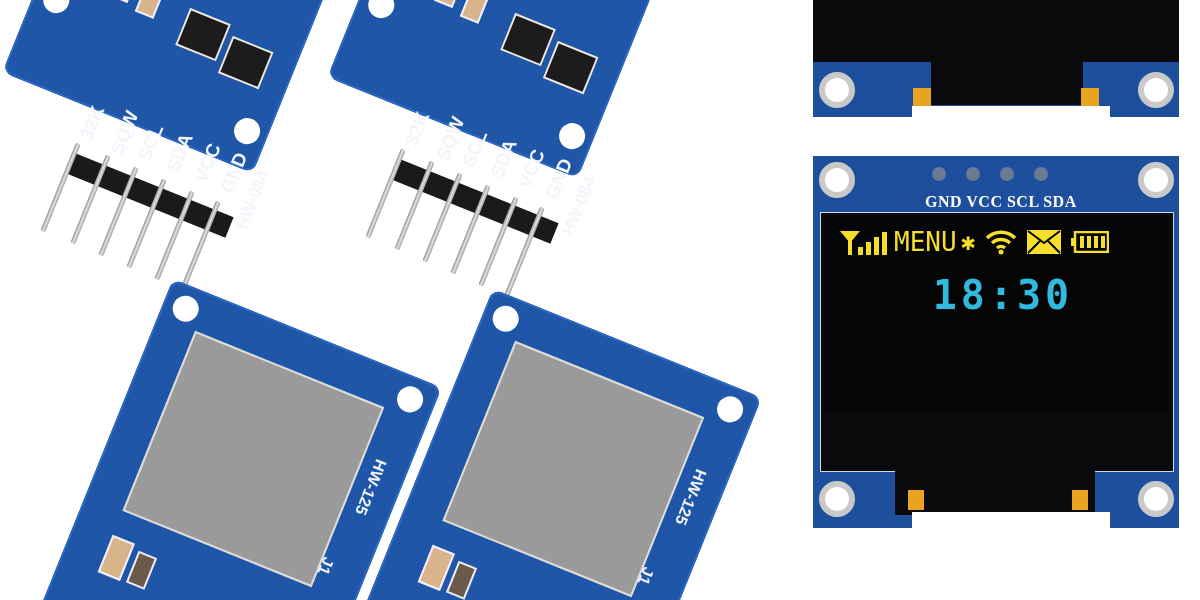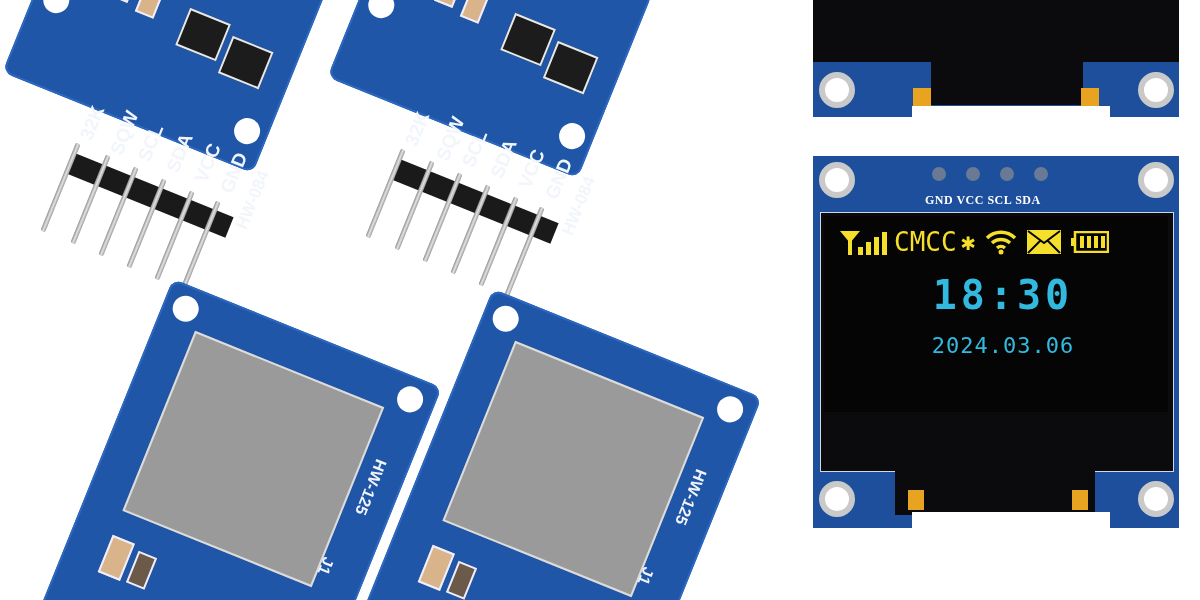--- a/index.html
+++ b/index.html
@@ -20,21 +20,21 @@
   .oled-board { position:absolute; background:#1d4f9c; }
   .oled-glass { position:absolute; background:#0b0b0d; }
   .oled-screen { position:absolute; background:#050505; }
   .yellow { color:#f6df2a; }
   .cyan { color:#32b9df; }
   .flex-tab { position:absolute; background:#e8a321; }
   .status-row { position:absolute; left:838px; top:227px; display:flex; align-items:center; gap:10px; font-family:"DejaVu Sans Mono", monospace; font-size:26px; }
   .clock { position:absolute; left:838px; top:272px; width:330px; text-align:center; font-family:"DejaVu Sans Mono", monospace; font-size:40px; font-weight:bold; letter-spacing:4px; }
   .date { position:absolute; left:838px; top:333px; width:330px; text-align:center; font-family:"DejaVu Sans Mono", monospace; font-size:22px; letter-spacing:1px; }
   .bottom-row { position:absolute; left:838px; top:368px; width:322px; display:flex; justify-content:space-between; font-family:"DejaVu Sans Mono", monospace; font-size:28px; }
-  .pinlabels { position:absolute; left:925px; top:193px; font-family:"Liberation Serif", serif; font-size:12px; color:#fff; font-weight:bold; letter-spacing:.5px; }
+  .pinlabels { position:absolute; left:925px; top:193px; font-family:"Liberation Serif", serif; font-size:16px; color:#fff; font-weight:bold; letter-spacing:.5px; }
 </style>
 </head>
 <body>
 
 <div class="scene">
 
   <div class="pcb rtc" style="left:30px;top:-70px;">
     <div class="hole" style="left:10px;top:100px;"></div>
     <div class="hole" style="left:236px;top:150px;"></div>
     <div class="smd" style="left:70px;top:55px;width:16px;height:30px;"></div>
@@ -134,21 +134,21 @@
 
   <div class="status-row yellow">
     <svg width="50" height="26" viewBox="0 0 50 26">
       <path d="M2 2 L22 2 L12 14 Z" fill="#f6df2a"></path>
         <rect x="10" y="10" width="4" height="16" fill="#f6df2a"></rect>
       <rect x="20" y="18" width="5" height="8" fill="#f6df2a"></rect>
         <rect x="28" y="13" width="5" height="13" fill="#f6df2a"></rect>
       <rect x="36" y="8" width="5" height="18" fill="#f6df2a"></rect>
         <rect x="44" y="3" width="5" height="23" fill="#f6df2a"></rect>
     </svg>
-    <span style="margin-left:-4px;">CMCC</span>
+    <span style="margin-left:-4px;">MENU</span>
     <span style="font-size:24px;margin-left:-6px;">✱</span>
     <svg width="32" height="26" viewBox="0 0 32 26">
       <path d="M2 9 A20 20 0 0 1 30 9" stroke="#f6df2a" stroke-width="3.5" fill="none"></path>
       <path d="M7 14 A13 13 0 0 1 25 14" stroke="#f6df2a" stroke-width="3.5" fill="none"></path>
       <path d="M12 19 A6 6 0 0 1 20 19" stroke="#f6df2a" stroke-width="3.5" fill="none"></path>
       <circle cx="16" cy="23" r="2.5" fill="#f6df2a"></circle>
     </svg>
     <svg width="34" height="24" viewBox="0 0 34 24">
       <rect x="0" y="0" width="34" height="24" fill="#f6df2a"></rect>
       <path d="M1 1 L17 13 L33 1 M1 23 L13 11 M33 23 L21 11" stroke="#050505" stroke-width="2" fill="none"></path>
@@ -156,14 +156,13 @@
     <svg width="38" height="22" viewBox="0 0 38 22">
       <rect x="4" y="1" width="33" height="20" stroke="#f6df2a" stroke-width="2.5" fill="none"></rect>
       <rect x="0" y="7" width="4" height="8" fill="#f6df2a"></rect>
       <rect x="9" y="5" width="4" height="12" fill="#f6df2a"></rect>
         <rect x="16" y="5" width="4" height="12" fill="#f6df2a"></rect>
       <rect x="23" y="5" width="4" height="12" fill="#f6df2a"></rect>
         <rect x="30" y="5" width="4" height="12" fill="#f6df2a"></rect>
     </svg>
   </div>
   <div class="clock cyan">18:30</div>
-  <div class="date cyan">2024.03.06</div>
 </div>
 
 </body></html>

